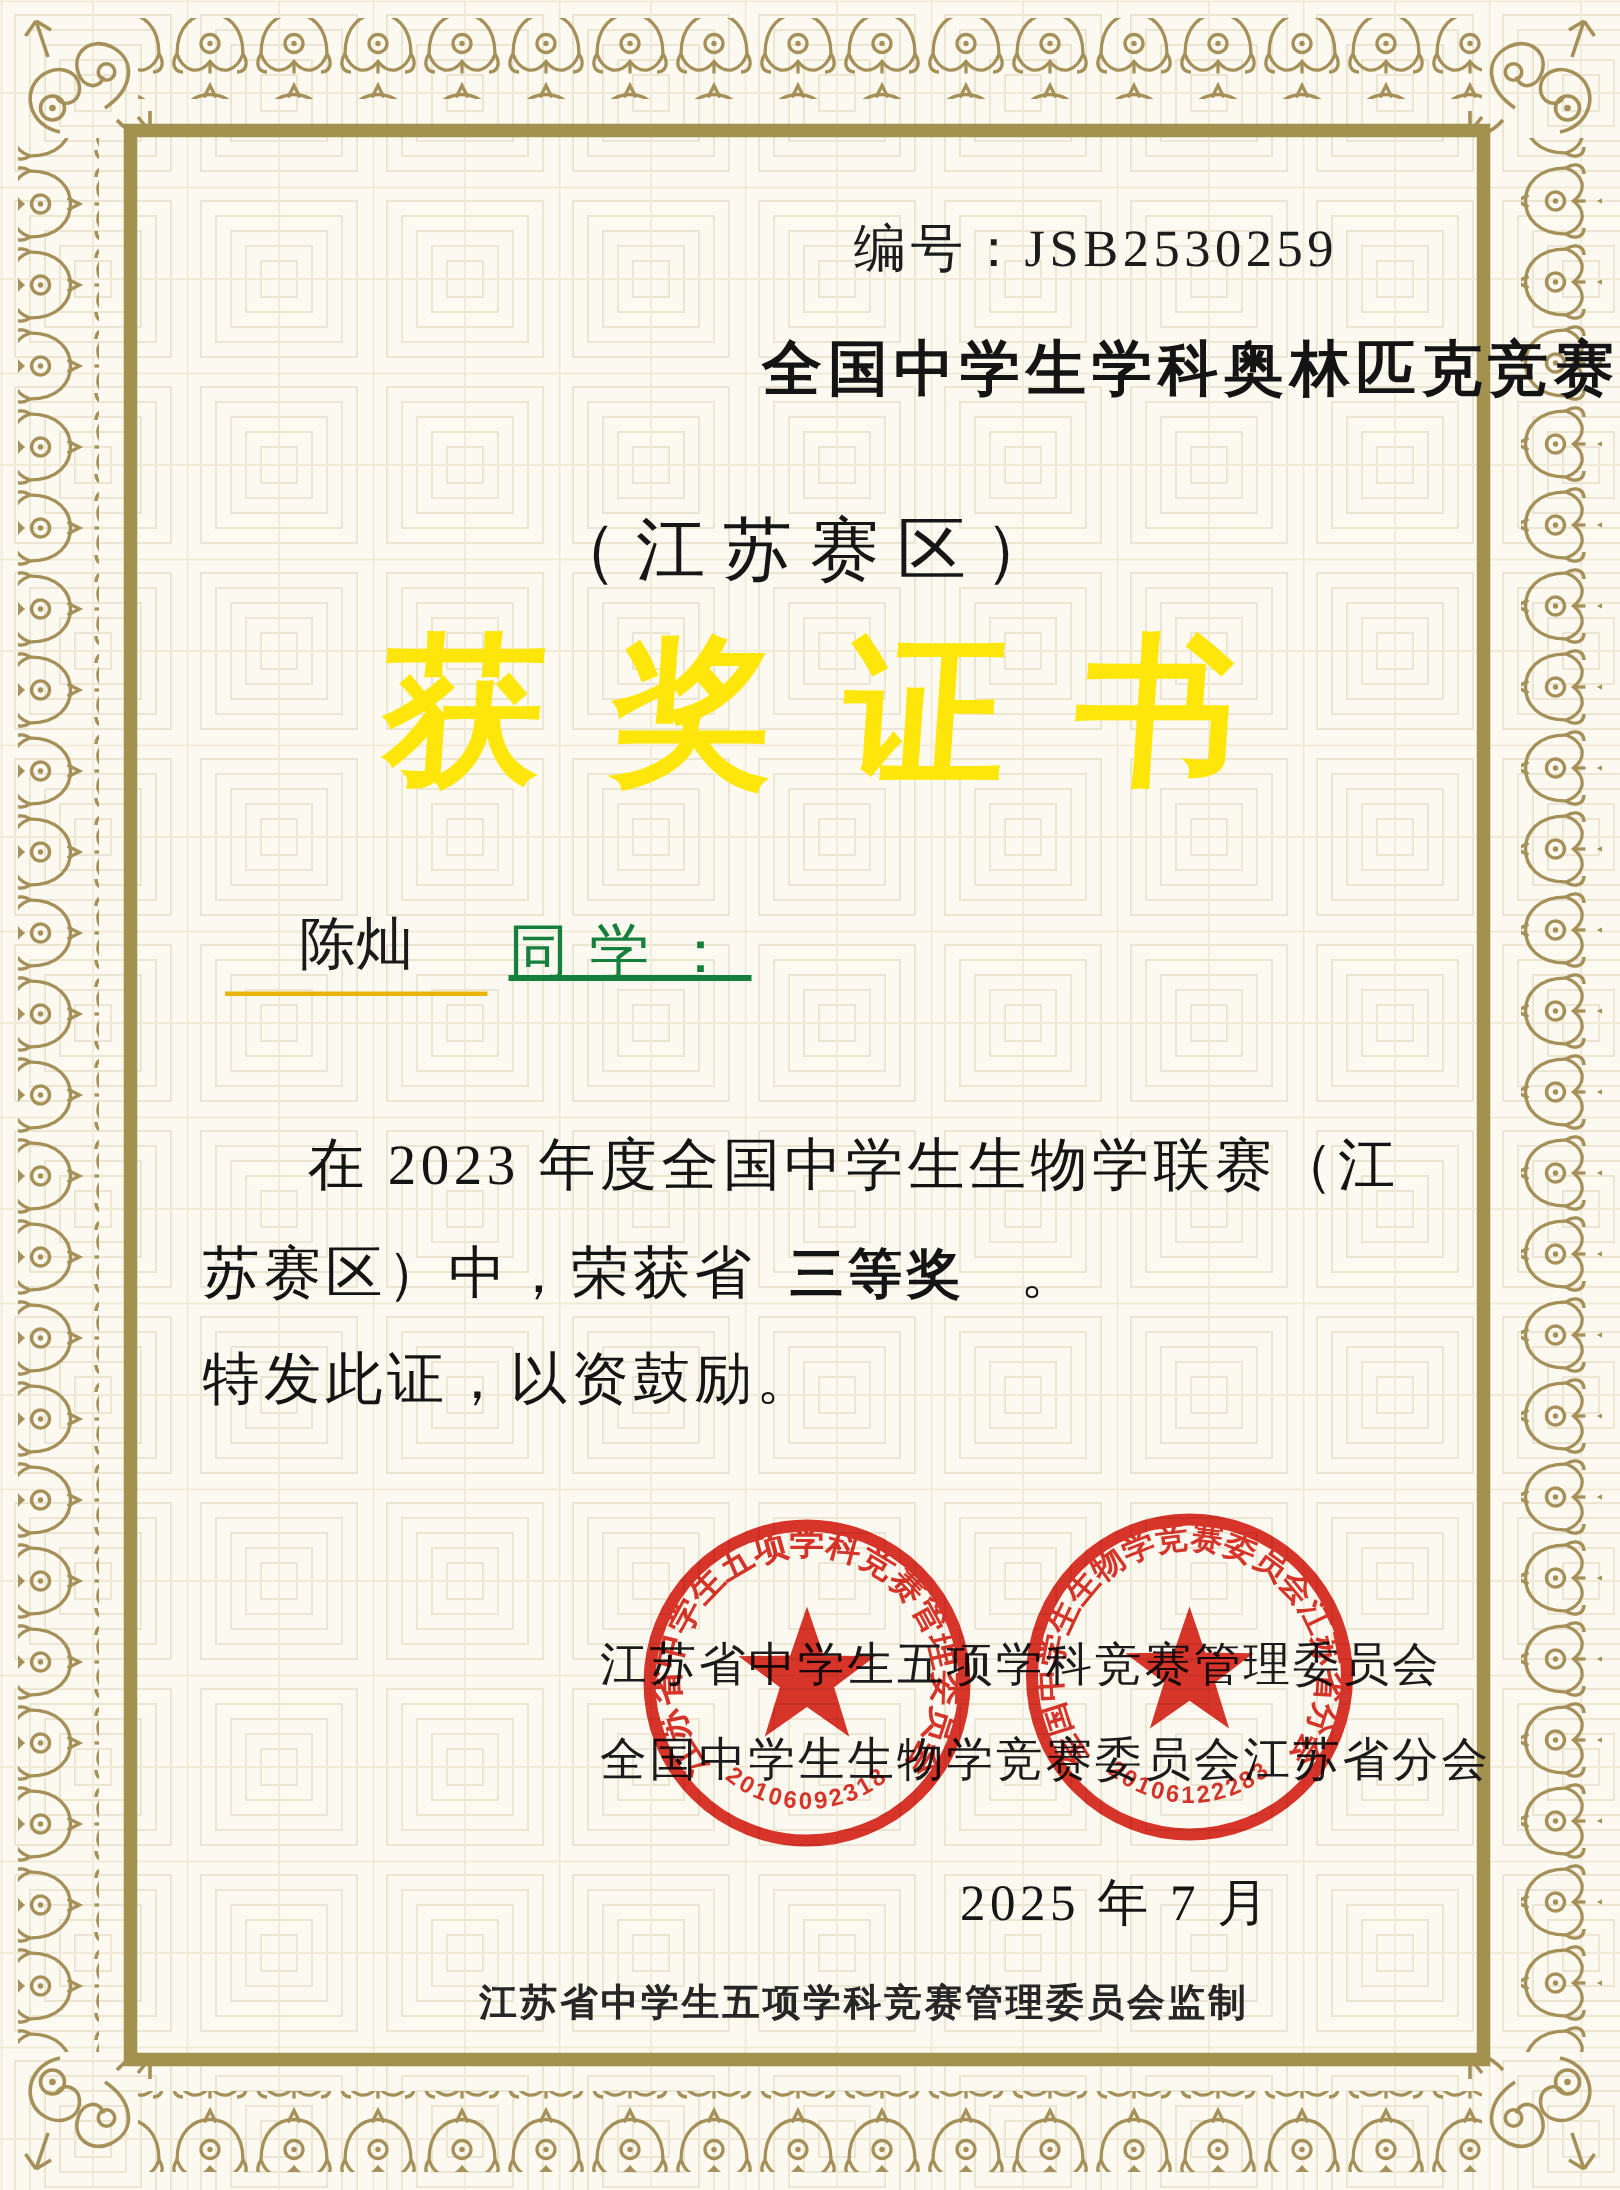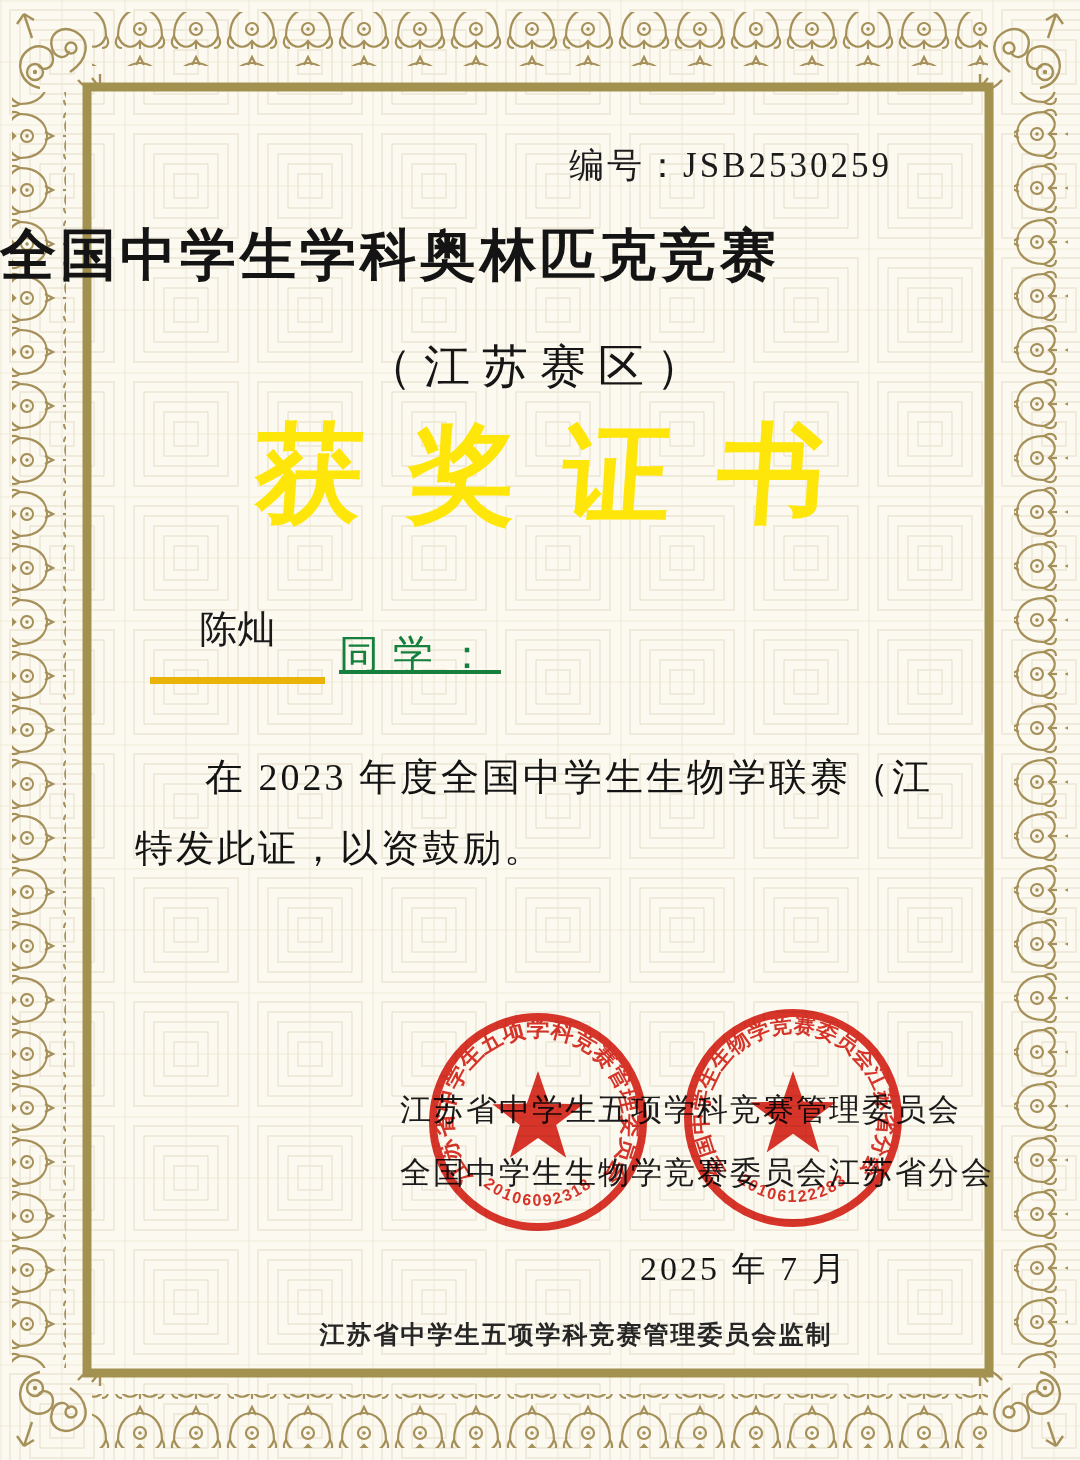--- a/index.html
+++ b/index.html
@@ -13,21 +13,21 @@
   svg.bg{position:absolute;left:0;top:0;}
   .content{position:absolute;inset:0;}
 
   .cert-no{
     position:absolute;top:142px;right:188px;
     font-size:35px;color:#1c1c1c;letter-spacing:3px;
     font-family:"Liberation Serif", serif;
   }
   .title{
     position:absolute;top:218px;left:0;width:100%;
-    text-align:left;font-size:56px;font-weight:900;
+    text-align:right;font-size:40px;font-weight:900;
     color:#141414;letter-spacing:4px;margin:0;
     font-family:"Liberation Serif", serif;
   }
   .subtitle{
     position:absolute;top:336px;left:0;width:100%;
     text-align:center;font-size:46px;font-weight:400;
     color:#161616;letter-spacing:12px;
   }
   .award-title{
     position:absolute;top:402px;left:0;width:100%;
@@ -35,23 +35,23 @@
     color:#ffe60a;letter-spacing:46px;text-indent:46px;
     transform:skewX(-4deg);
     font-family:"Liberation Serif", serif;
   }
   .name-row{
     position:absolute;top:604px;left:150px;
     display:flex;align-items:flex-end;
   }
   .name-box{
     display:inline-block;width:175px;text-align:center;
-    border-bottom:7px solid #eab308;
+    border-bottom:3px solid #eab308;
     font-family:"Liberation Sans", sans-serif;
-    font-size:38px;color:#1a1a1a;padding-bottom:22px;
+    font-size:38px;color:#1a1a1a;padding-bottom:6px;
   }
   .name-suffix{
     font-size:40px;color:#15803d;letter-spacing:14px;
     margin-left:14px;padding-bottom:2px;text-decoration:underline;
   }
   .body-text{
     position:absolute;top:742px;left:135px;width:800px;
     font-size:38px;line-height:71px;color:#141414;
     letter-spacing:3px;
   }
@@ -171,20 +171,25 @@
 
     <div class="award-title">获奖证书</div>
 
     <div class="name-row">
       <span class="name-box">陈灿</span>
       <span class="name-suffix">同学：</span>
     </div>
 
     <div class="body-text">
       <div class="l1">在 2023 年度全国中学生生物学联赛（江</div>
+      <div class="l2">
+        <span>苏赛区）中，荣获省</span>
+        <span class="grade">三等奖</span>
+        <span class="after-grade">。</span>
+      </div>
       <div class="l3">特发此证，以资鼓励。</div>
     </div>
 
     <div class="org-block">
       <div>江苏省中学生五项学科竞赛管理委员会</div>
       <div>全国中学生生物学竞赛委员会江苏省分会</div>
     </div>
 
     <svg class="seal seal-left" width="230" height="230" viewBox="0 0 230 230">
       <defs>

